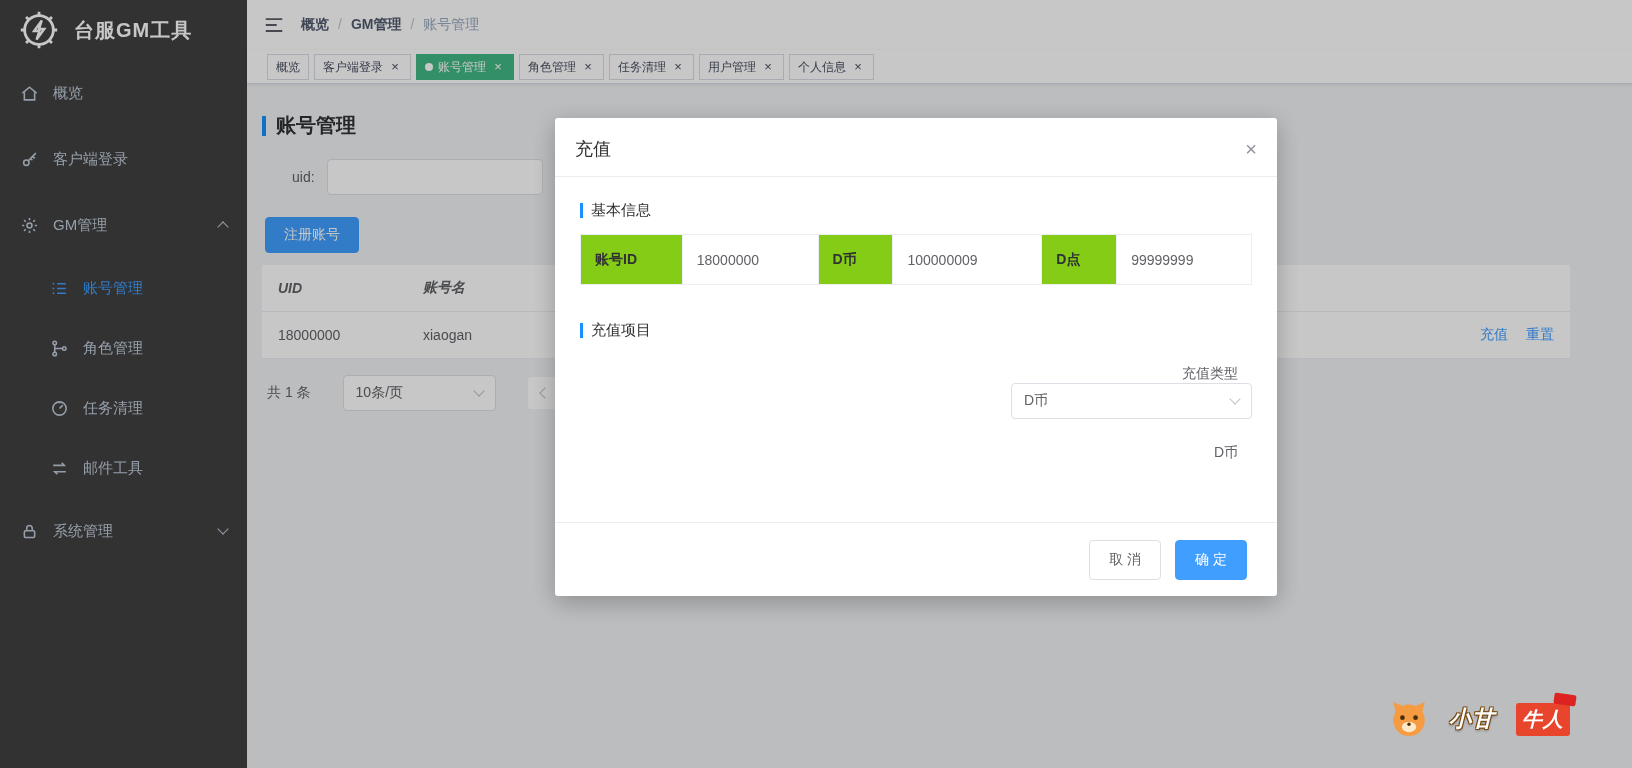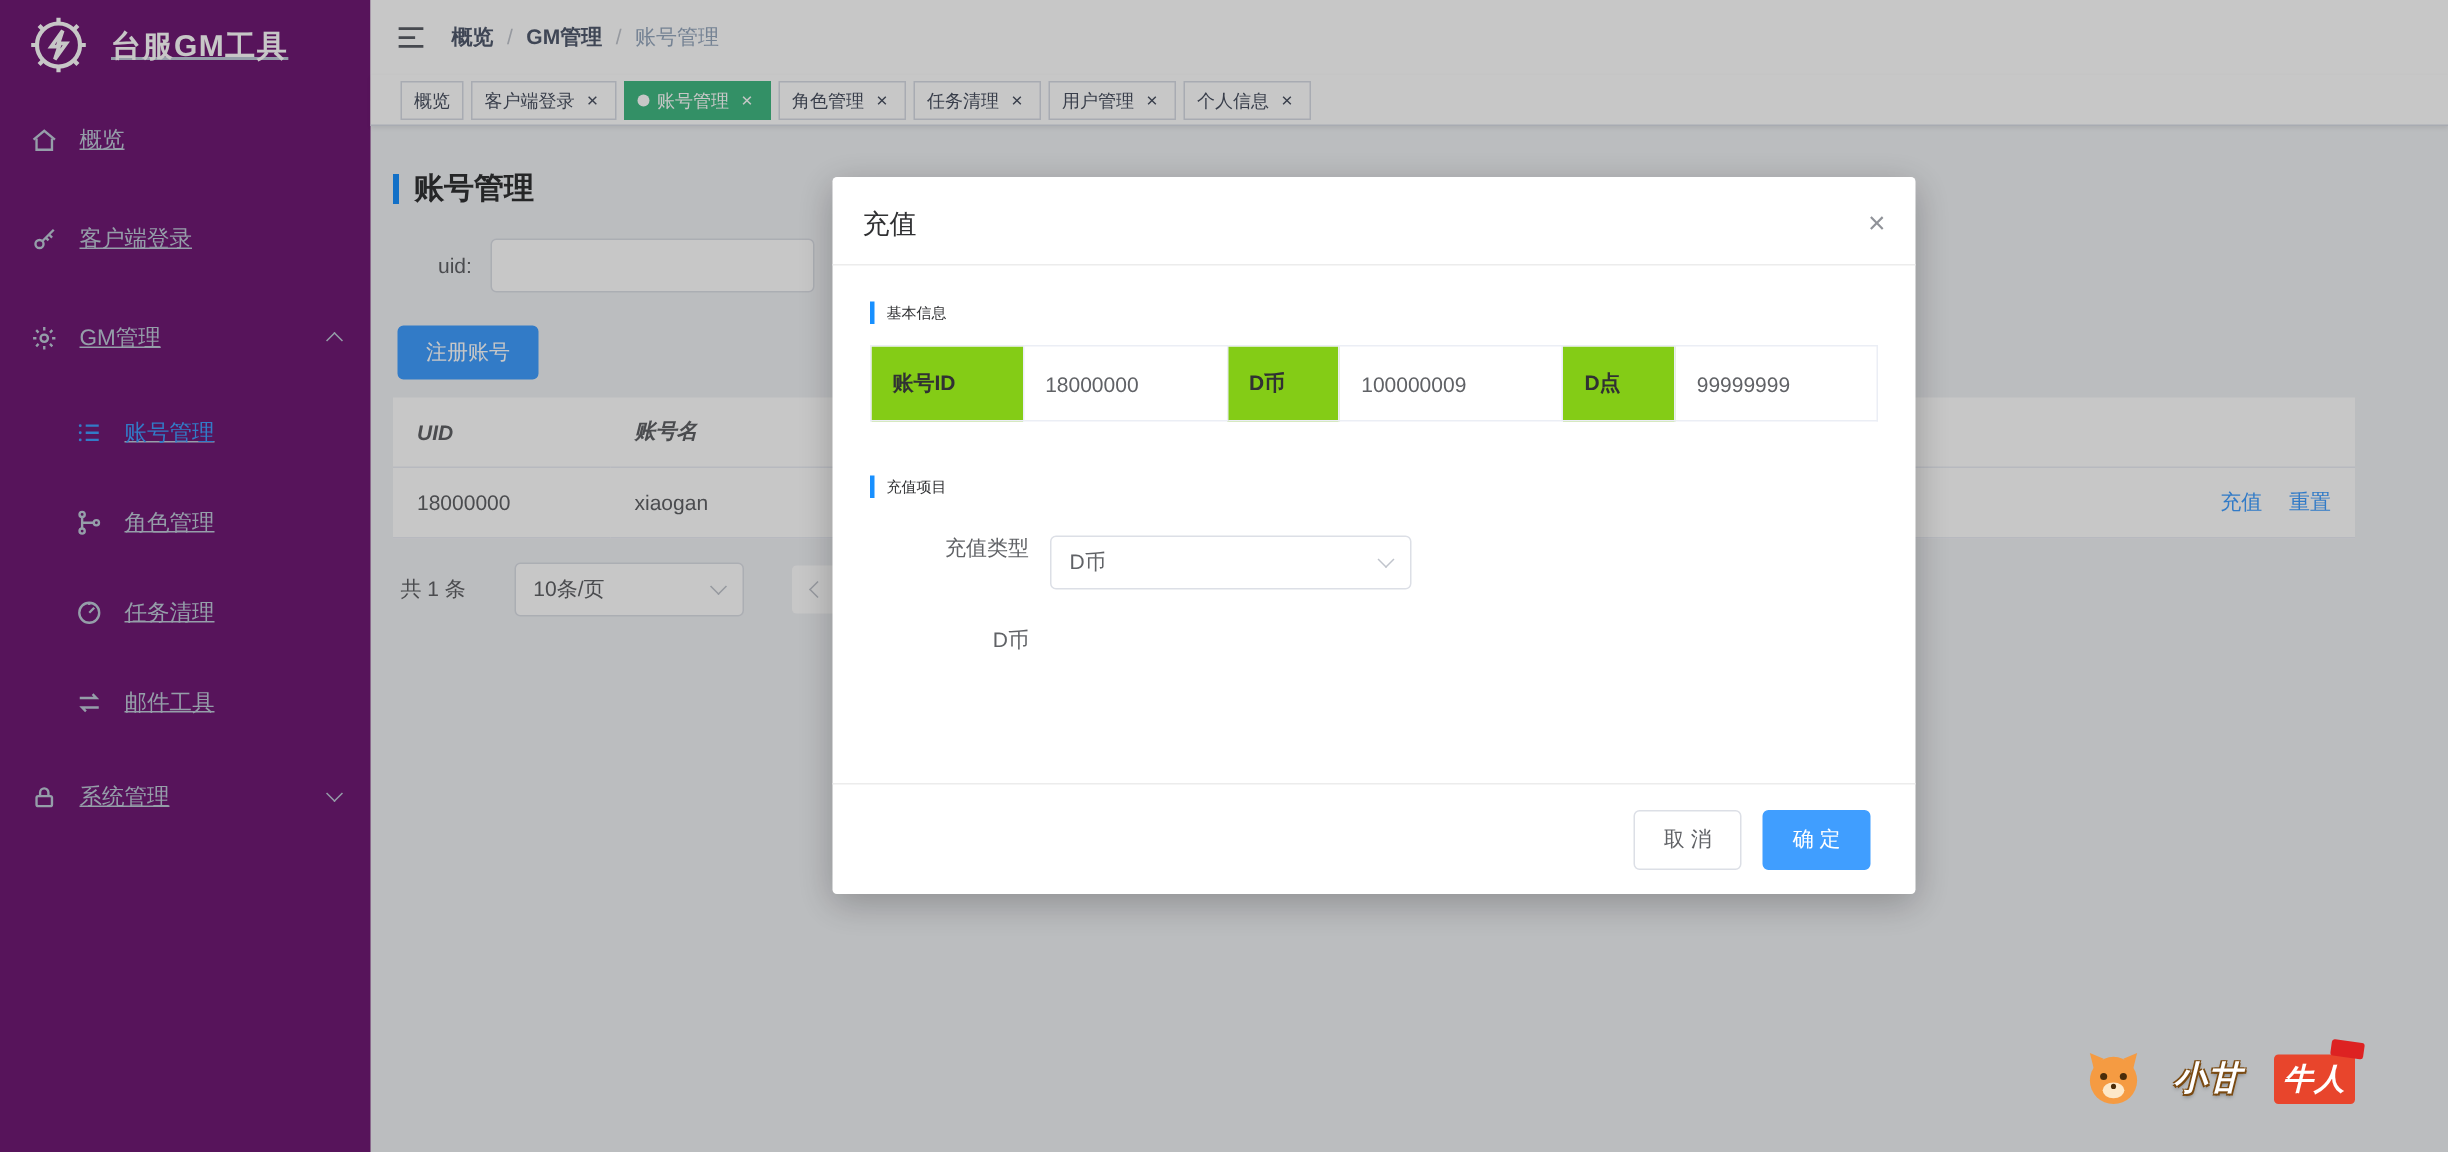--- a/index.html
+++ b/index.html
@@ -4,21 +4,21 @@
 <style>
   * { box-sizing: border-box; margin: 0; padding: 0; }
   html,body { width:1632px; height:768px; overflow:hidden; }
   body { font-family:"Liberation Sans","DejaVu Sans",sans-serif; background:#f0f2f5; position:relative; font-size:14px; color:#606266; }
 
   
   .app { display:flex; width:100%; height:100%; }
   .main { flex:1; display:flex; flex-direction:column; min-width:0; }
 
   
-  .sidebar { width:247px; height:100%; background:#701a75; flex:0 0 247px; color:#bfcbd9;text-decoration:underline; }
+  .sidebar { width:247px; height:100%; background:#404040; flex:0 0 247px; color:#bfcbd9; }
   .logo-row { height:60px; display:flex; align-items:center; padding-left:18px; gap:14px; }
   .logo-row svg { width:42px; height:42px; }
   .app-title { color:#fff; font-size:20px; font-weight:700; letter-spacing:1px; }
   .menu-item { height:66px; display:flex; align-items:center; padding:0 20px; gap:14px; font-size:15px; cursor:pointer; }
   .menu-item svg { width:19px; height:19px; flex:0 0 19px; }
   .menu-item .chev { margin-left:auto; width:8px; height:8px; border-right:1.6px solid #bfcbd9; border-bottom:1.6px solid #bfcbd9; }
   .chev.up { transform:rotate(-135deg); margin-top:4px; }
   .chev.down { transform:rotate(45deg); margin-top:-4px; }
   .menu-item.sub { height:60px; padding-left:50px; }
   .menu-item.active { color:#409EFF; }
@@ -68,29 +68,29 @@
   .chev-sm.down { transform:rotate(45deg); margin-top:-4px; }
   .chev-sm.left { transform:rotate(135deg); margin-left:3px; }
 
   
   .mask { position:fixed; inset:0; background:rgba(0,0,0,.22); z-index:50; }
   .modal { position:fixed; left:555px; top:118px; width:722px; height:478px; background:#fff; border-radius:3px; box-shadow:0 6px 24px rgba(0,0,0,.25); z-index:60; display:flex; flex-direction:column; }
   .modal-header { padding:19px 20px 15px; display:flex; align-items:center; justify-content:space-between; border-bottom:1px solid #ececec; }
   .modal-title { font-size:18px; color:#303133; }
   .modal-close { color:#909399; font-size:20px; line-height:1; cursor:pointer; background:none; border:none; font-family:inherit; }
   .modal-body { flex:1; padding:24px 25px 0; }
-  .section-title { display:flex; align-items:center; font-size:10px; color:#303133; font-weight:500; }
+  .section-title { display:flex; align-items:center; font-size:15px; color:#303133; font-weight:500; }
   .section-title::before { content:""; width:3px; height:15px; background:#1890ff; margin-right:8px; display:inline-block; }
   table.desc { border-collapse:collapse; width:672px; margin-top:14px; font-size:14px; }
   table.desc td { border:1px solid #ebeef5; height:50px; padding:0 14px; }
   td.desc-label { background:#84cc16; font-weight:700; color:#303133; }
   td.desc-value { color:#606266; background:#fff; }
   .w-l1{width:102px;} .w-v1{width:136px;} .w-l2{width:75px;} .w-v2{width:149px;} .w-l3{width:75px;} .w-v3{width:135px;}
   .recharge-section { margin-top:36px; }
-  .form-row { display:flex; align-items:flex-start; margin-top:25px; }
+  .form-row { display:flex; align-items:flex-end; margin-top:25px;flex-direction:column; }
   .form-label { width:106px; text-align:right; margin-right:14px; color:#606266; font-size:14px; }
   .select-box { width:241px; height:36px; border:1px solid #dcdfe6; border-radius:4px; background:#fff; display:flex; align-items:center; justify-content:space-between; padding:0 12px; cursor:pointer; color:#606266; }
   .amount-input { width:497px; }
   .modal-footer { border-top:1px solid #ececec; padding:10px 30px; height:74px; display:flex; align-items:center; justify-content:flex-end; gap:14px; }
   .modal-footer .btn { height:40px; padding:0 19px; }
 
   
   .watermark { position:fixed; right:62px; bottom:28px; z-index:100; display:flex; align-items:center; gap:19px;font-style:italic; }
   .watermark svg { width:42px; height:42px; }
   .wm-name { font-size:22px; font-weight:800; color:#fff; letter-spacing:1px;

